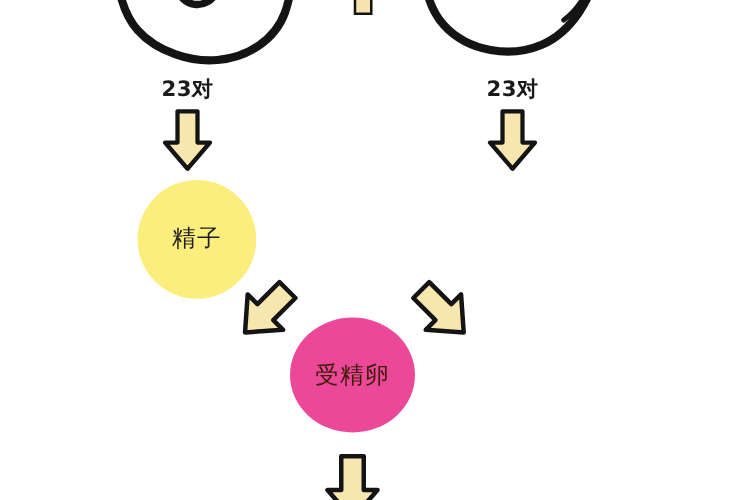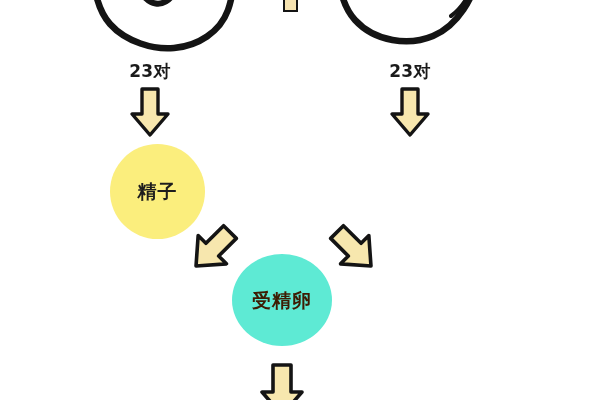--- a/index.html
+++ b/index.html
@@ -45,30 +45,30 @@
   .cell {
     position: absolute;
     border-radius: 50%;
     display: flex;
     align-items: center;
     justify-content: center;
     box-sizing: border-box;
   }
   .cell-label {
     font-size: 19px;
-    font-weight: 700;
+    font-weight: 400;
     letter-spacing: 1px;
     white-space: nowrap;
     line-height: 1;
   }
   .cell-sperm  { background: #fbee7d; }
   .cell-sperm  .cell-label { color: #1d1d1d; }
   .cell-egg    { background: #e4000f; }
   .cell-egg    .cell-label { color: #4a0007; }
-  .cell-zygote { background: #5eead4; }
+  .cell-zygote { background: #ec4899; }
   .cell-zygote .cell-label { color: #3d1c03; }
 </style>
 </head>
 <body>
 
 <div id="stage">
 
   <svg class="face-svg" style="left:88px; top:-72px; width:150px; height:130px;" viewBox="0 0 150 130">
 
     <path d="M6,10 C2,44 6,78 22,96 C38,114 66,122 86,120 C110,118 132,104 140,82 C147,62 148,34 145,6" fill="none" stroke="#141414" stroke-width="6.5" stroke-linecap="round"></path>

